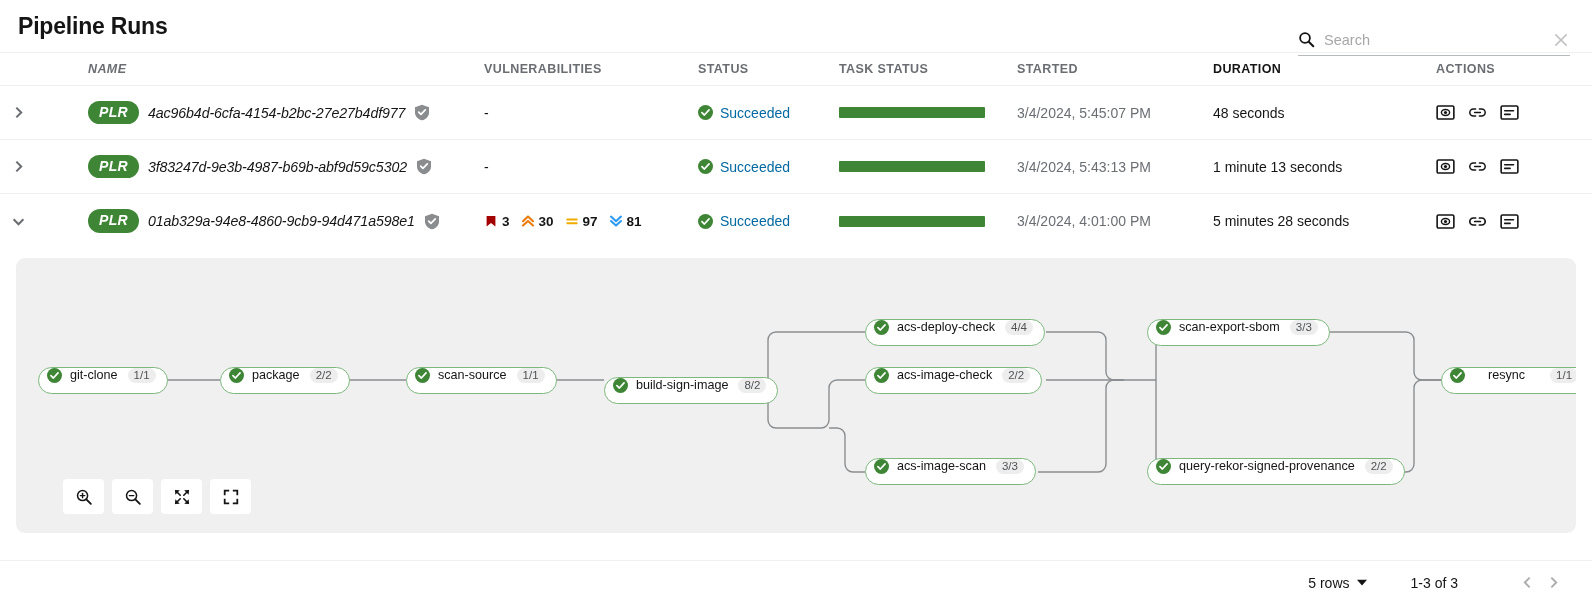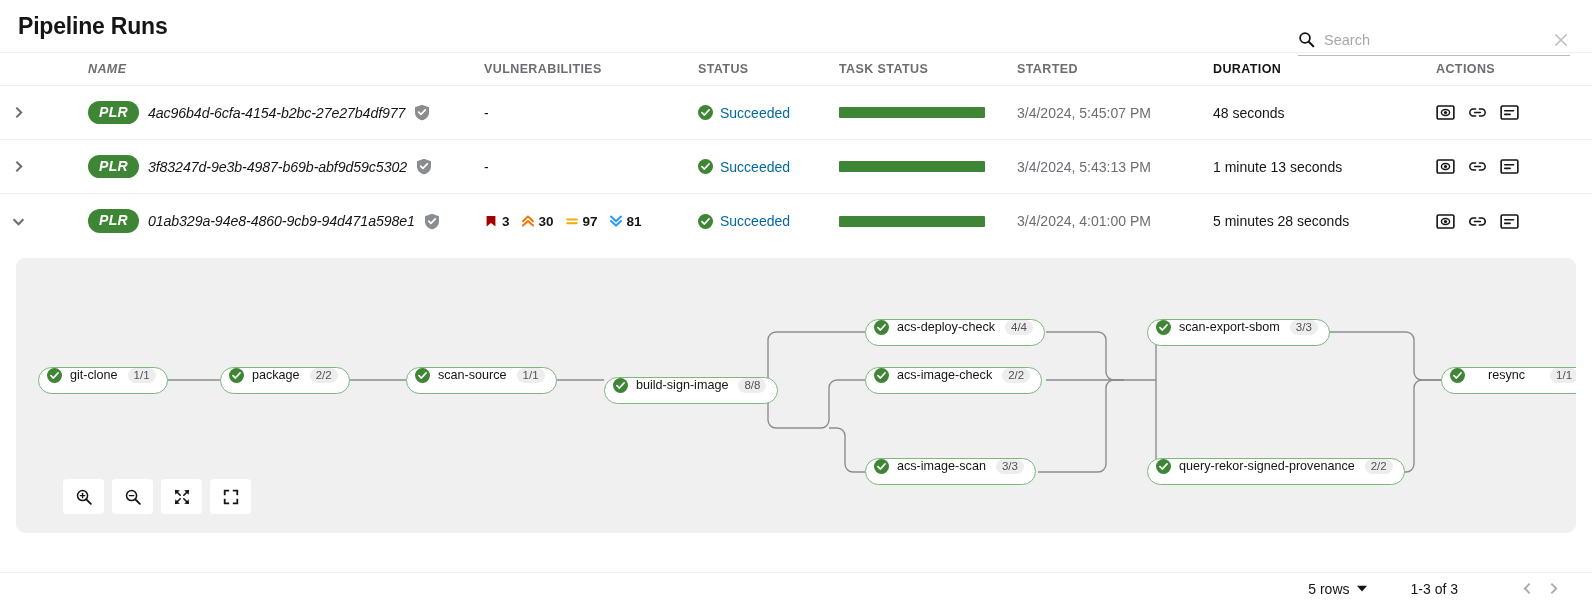--- a/index.html
+++ b/index.html
@@ -168,21 +168,21 @@
     justify-content: center;
     cursor: pointer;
     border: none;
   }
   .zc-btn svg { width: 18px; height: 18px; }
 
   
   .footer {
     position: absolute;
     left: 0; right: 0; bottom: 0;
-    height: 32px;
+    height: 44px;
     border-top: 1px solid #f0f0f0;
     display: flex;
     align-items: center;
     justify-content: flex-end;
     padding-right: 26px;
     gap: 0;
     font-size: 14px;
     background: #ffffff;
   }
   .rows-select { display:flex; align-items:center; gap:7px; cursor:pointer; color:#151515; margin-right:44px; }
@@ -448,21 +448,21 @@
     <span class="gnode-label">scan-source</span>
     <span class="gnode-count">1/1</span>
   </div>
 
   <div class="gnode" style="left:588px; top:119px;">
     <svg class="gnode-icon" viewBox="0 0 16 16">
       <circle cx="8" cy="8" r="8" fill="#3e8635"></circle>
         <polyline points="4.2,8.2 6.8,10.7 11.8,5.2" fill="none" stroke="#fff" stroke-width="1.8" stroke-linecap="round" stroke-linejoin="round"></polyline>
     </svg>
     <span class="gnode-label">build-sign-image</span>
-    <span class="gnode-count">8/8</span>
+    <span class="gnode-count">8/2</span>
   </div>
 
   <div class="gnode" style="left:849px; top:61px;">
     <svg class="gnode-icon" viewBox="0 0 16 16">
       <circle cx="8" cy="8" r="8" fill="#3e8635"></circle>
         <polyline points="4.2,8.2 6.8,10.7 11.8,5.2" fill="none" stroke="#fff" stroke-width="1.8" stroke-linecap="round" stroke-linejoin="round"></polyline>
     </svg>
     <span class="gnode-label">acs-deploy-check</span>
     <span class="gnode-count">4/4</span>
   </div>

